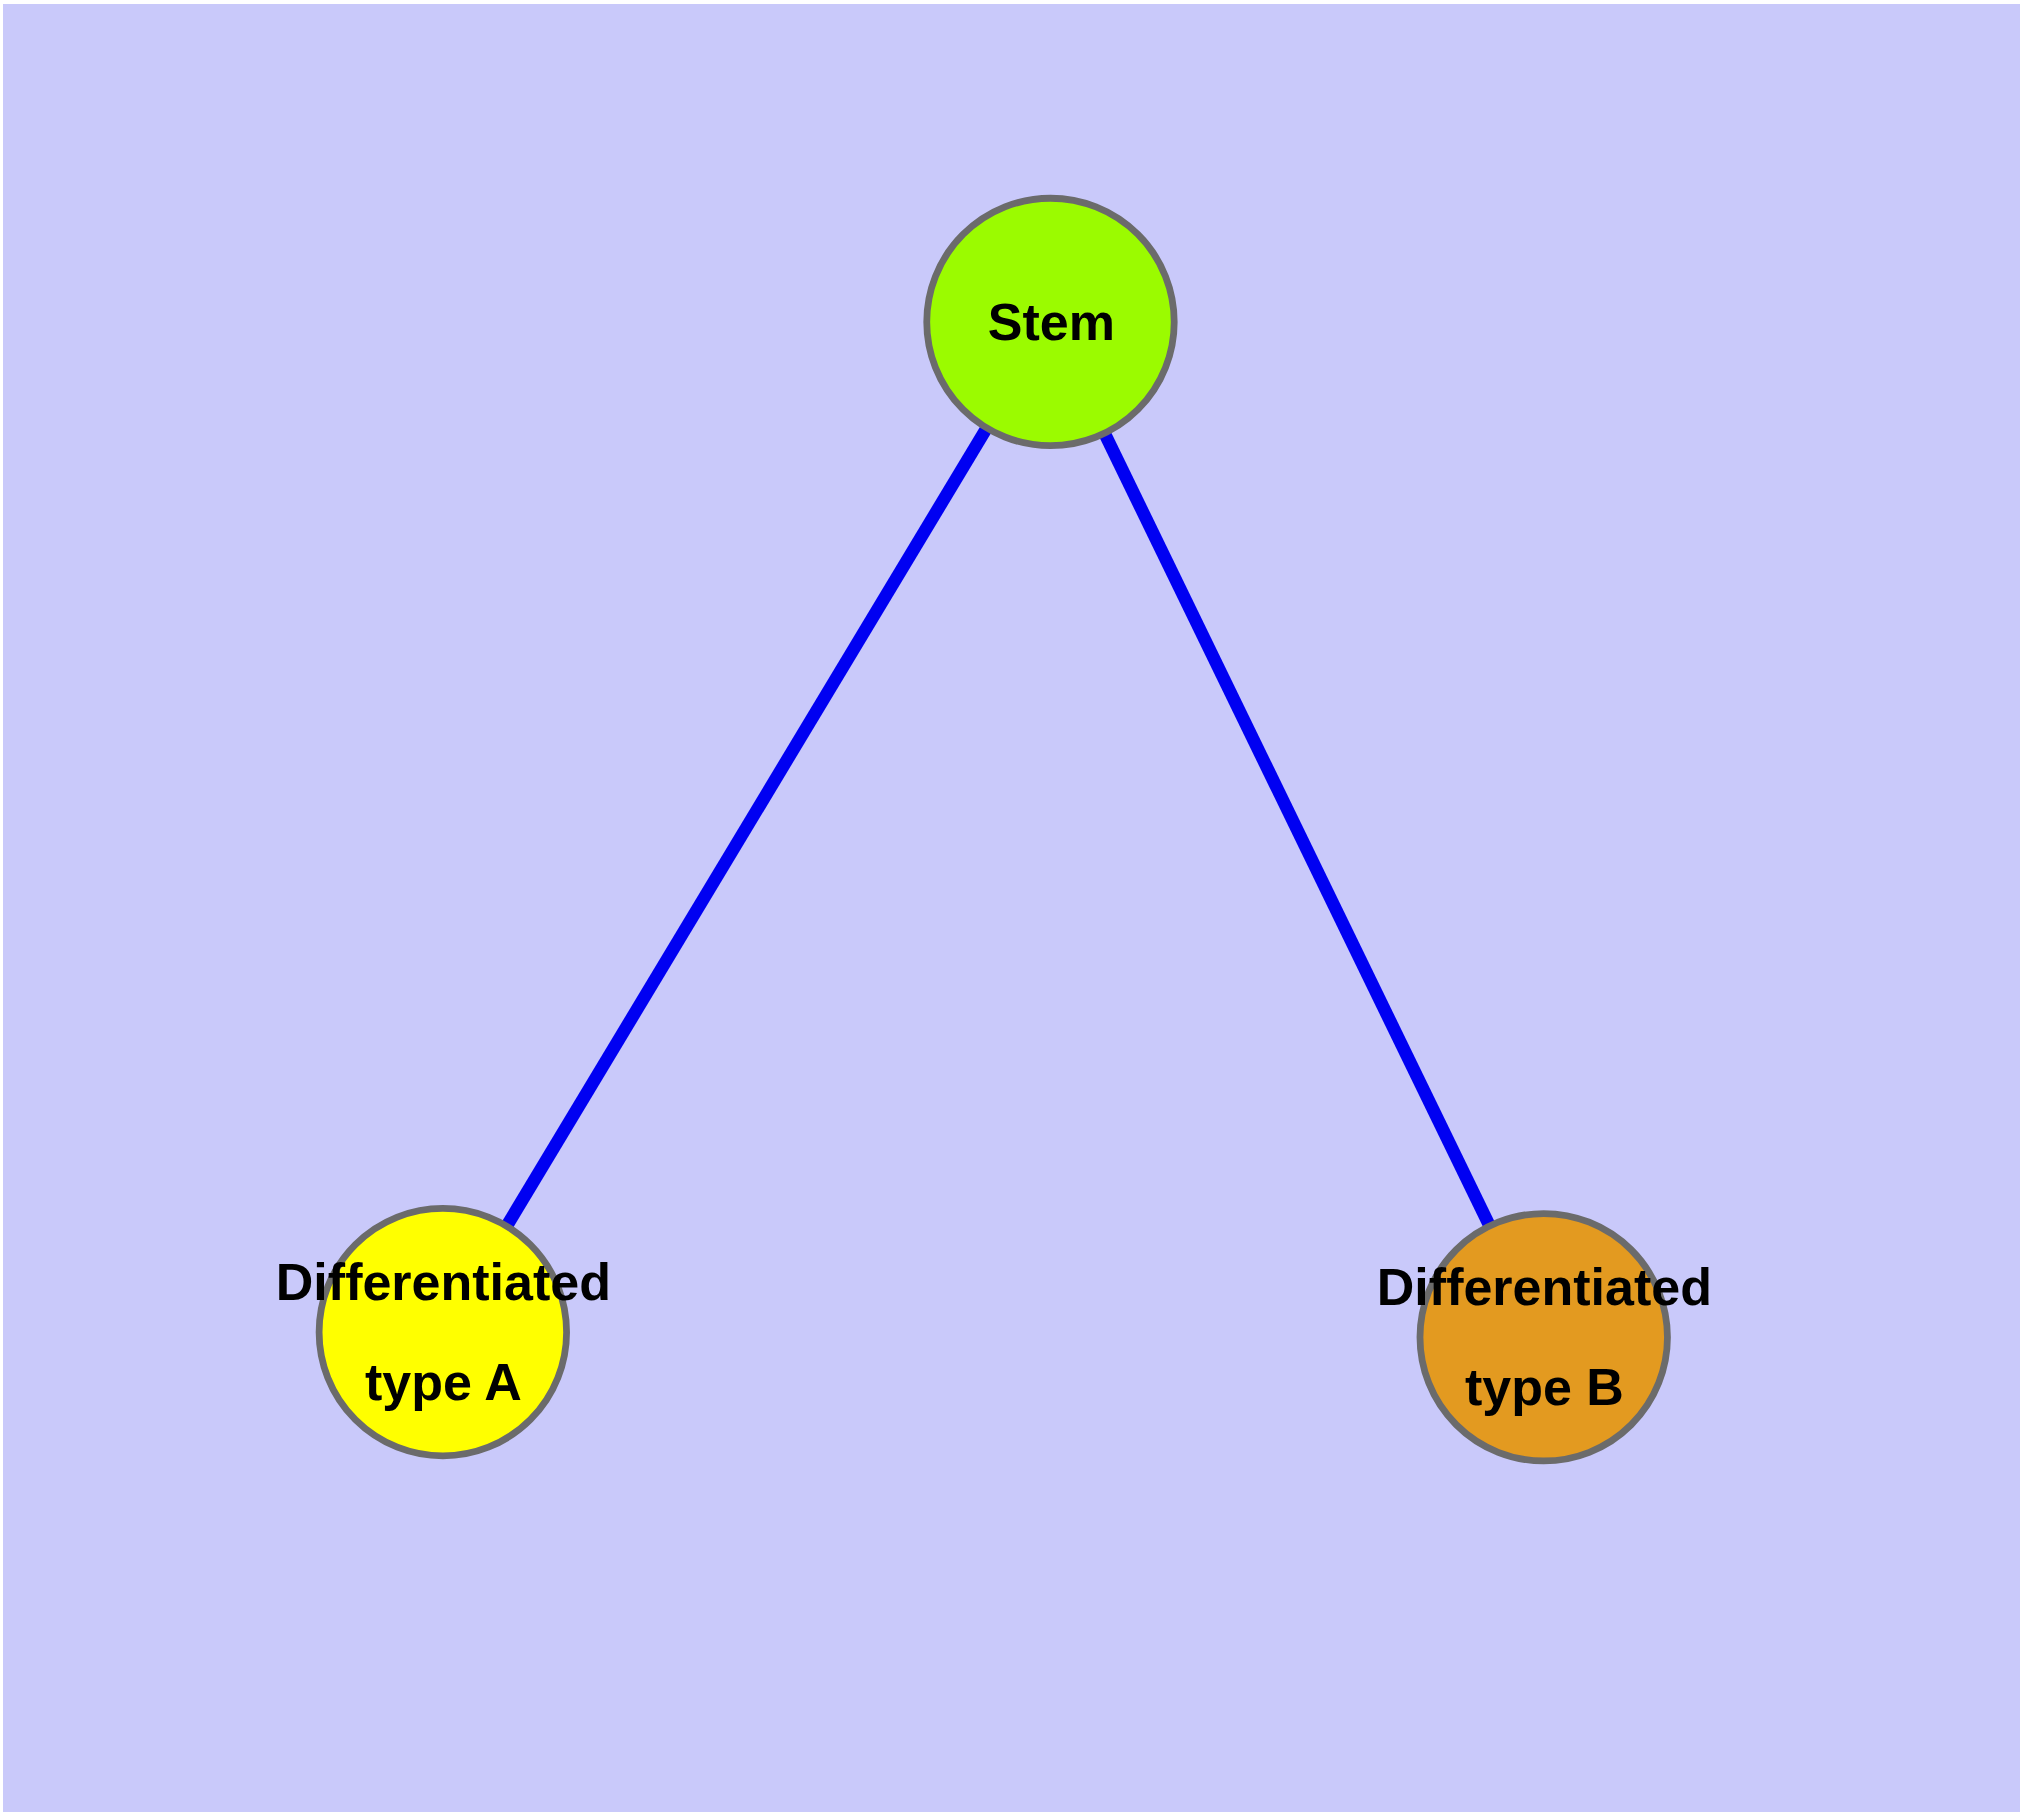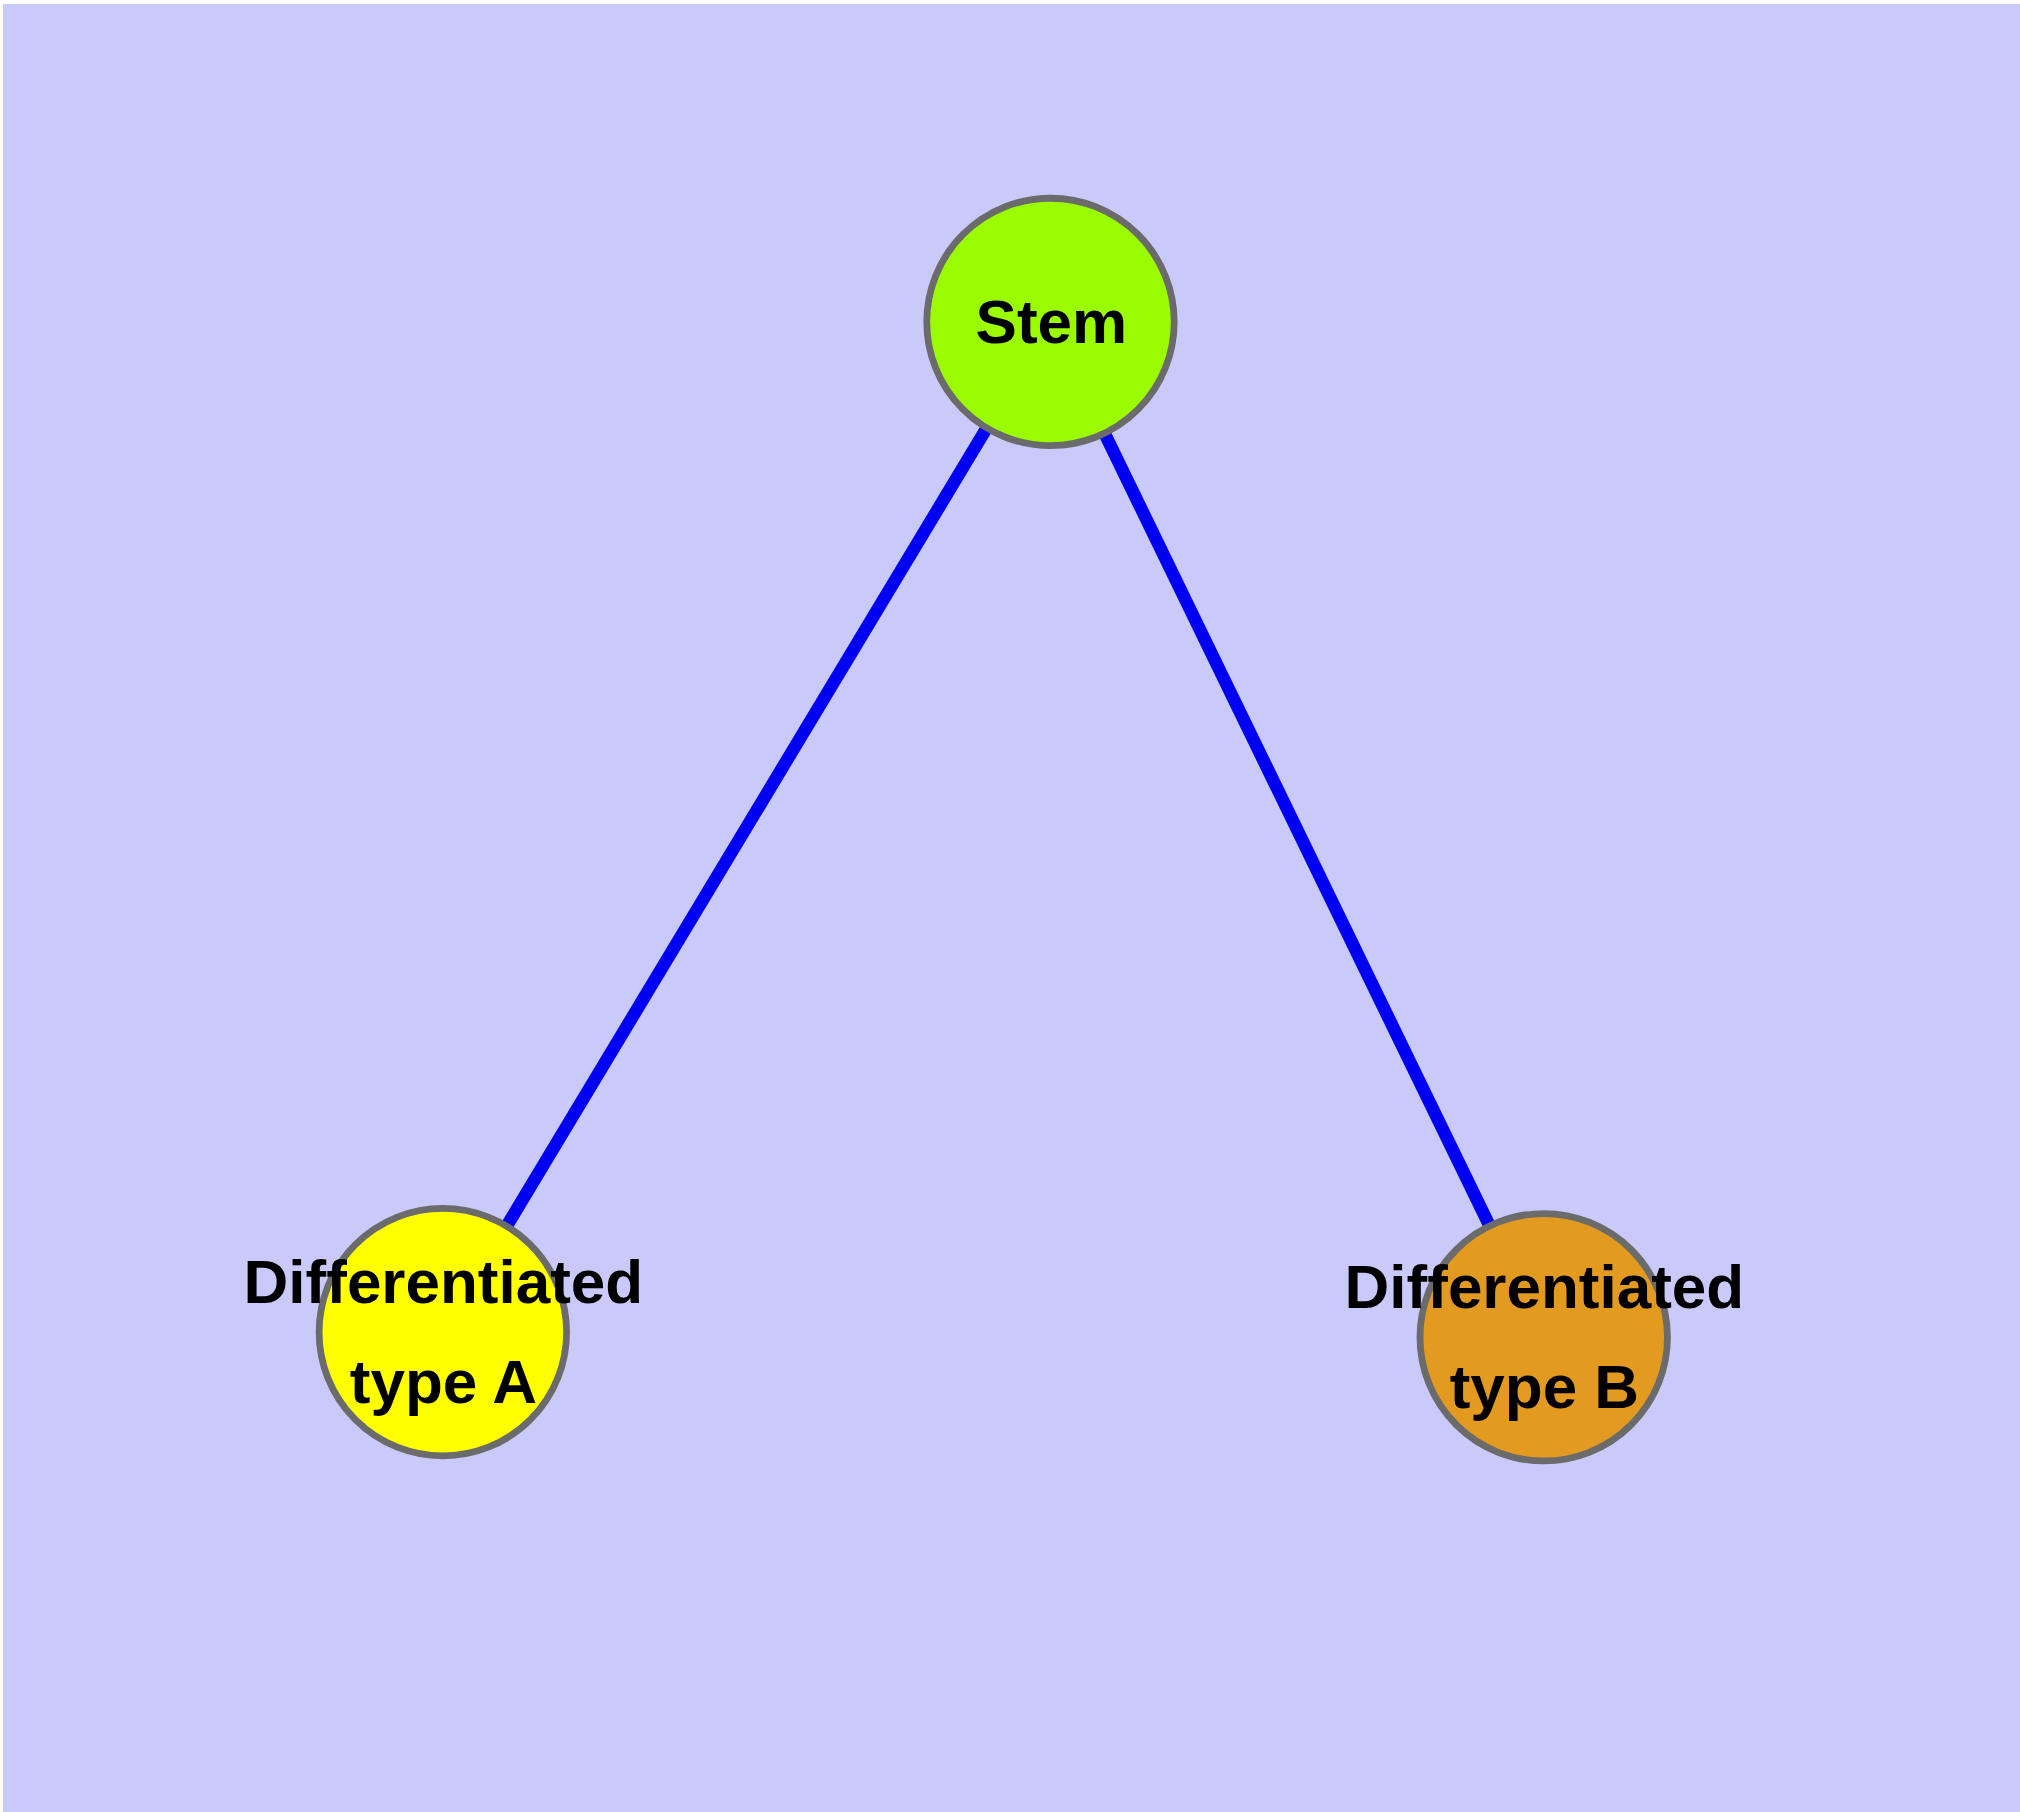--- a/index.html
+++ b/index.html
@@ -27,21 +27,21 @@
     top: 0;
     left: 0;
     width: 100%;
     height: 100%;
     display: block;
   }
   .node-label {
     position: absolute;
     transform: translate(-50%, -50%);
     font-weight: bold;
-    font-size: 62px;
+    font-size: 52px;
     line-height: 100px;
     color: #000000;
     text-align: center;
     white-space: pre-line;
     width: max-content;
     pointer-events: none;
   }
 </style>
 </head>
 <body>

